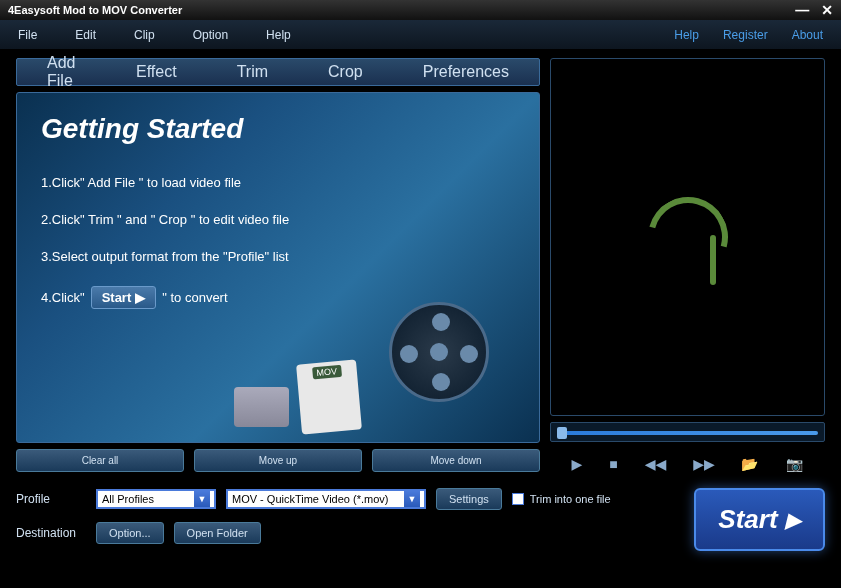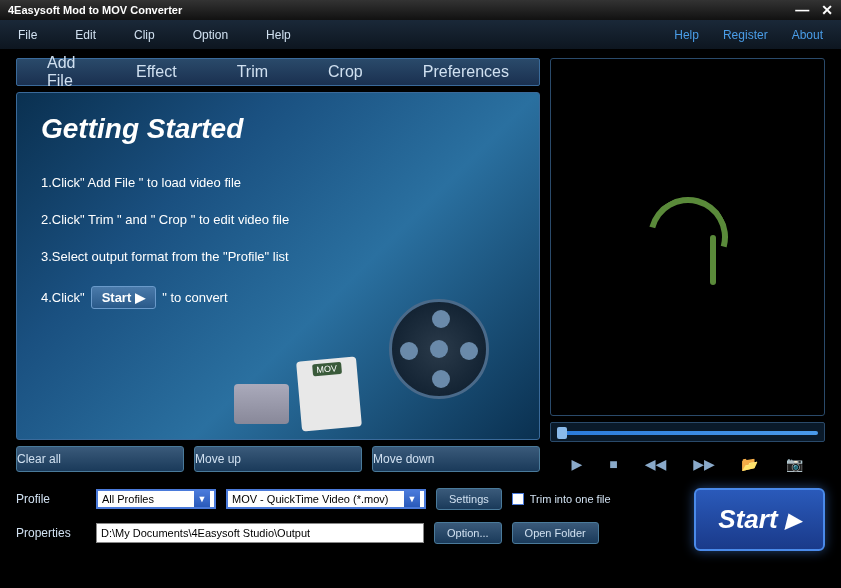--- a/index.html
+++ b/index.html
@@ -28,21 +28,21 @@
     .step { color: #fff; font-size: 13px; margin-bottom: 22px; display: flex; align-items: center; gap: 6px; }
     .start-inline { background: linear-gradient(#4a7aaa, #2a5a8a); border: 1px solid #6a9aca; padding: 3px 10px; border-radius: 3px; color: #fff; font-weight: bold; font-size: 13px; display: inline-flex; align-items: center; gap: 4px; }
     .mov-icon { position: absolute; right: 180px; bottom: 10px; width: 60px; height: 70px; background: #e8e8e8; border-radius: 4px; transform: rotate(-5deg); }
     .mov-label { position: absolute; top: 4px; left: 50%; transform: translateX(-50%); background: #3a5a3a; color: #fff; font-size: 9px; padding: 1px 4px; border-radius: 2px; }
     .film-reel { position: absolute; right: 30px; bottom: 20px; width: 120px; height: 120px; }
     .reel-circle { width: 100px; height: 100px; border-radius: 50%; background: radial-gradient(#2a3a4a, #0a1a2a); border: 3px solid #4a6a8a; position: relative; }
     .reel-hole { position: absolute; width: 18px; height: 18px; background: #6a8aaa; border-radius: 50%; }
     .camera-icon { position: absolute; right: 250px; bottom: 15px; width: 55px; height: 40px; background: linear-gradient(#aab, #889); border-radius: 4px; }
     
     .list-buttons { display: flex; gap: 10px; margin-top: 6px; }
-    .list-btn { flex: 1; background: linear-gradient(#3a5a7a, #1a3a5a); border: 1px solid #4a7a9a; border-radius: 3px; color: #d0e0f0; font-size: 12px; padding: 5px 0; cursor: pointer; }
+    .list-btn { flex: 1; background: linear-gradient(#3a5a7a, #1a3a5a); border: 1px solid #4a7a9a; border-radius: 3px; color: #d0e0f0; font-size: 10px; padding: 5px 0; cursor: pointer; text-align: center; }
     
     .right-panel { width: 275px; display: flex; flex-direction: column; }
     .preview-area { flex: 1; background: #000; border: 1px solid #2a4a6a; border-radius: 3px; display: flex; align-items: center; justify-content: center; }
     .logo-circle { width: 100px; height: 100px; position: relative; }
     .logo-shape { width: 80px; height: 80px; border: 6px solid #5a8a3a; border-radius: 50%; border-bottom-color: transparent; border-left-color: transparent; transform: rotate(-30deg); position: absolute; top: 10px; left: 10px; }
     .logo-tail { position: absolute; width: 6px; height: 50px; background: #5a8a3a; right: 22px; top: 48px; border-radius: 3px; }
     
     .timeline { background: #0a1a2a; height: 20px; margin-top: 6px; border: 1px solid #2a4a6a; border-radius: 2px; position: relative; }
     .timeline-bar { position: absolute; left: 6px; right: 6px; top: 8px; height: 4px; background: linear-gradient(90deg, #2a7ada, #4a9aea); border-radius: 2px; }
     .timeline-handle { position: absolute; left: 6px; top: 4px; width: 10px; height: 12px; background: #8abaea; border-radius: 2px; }
@@ -170,22 +170,21 @@
         <span>MOV - QuickTime Video (*.mov)</span>
         <span class="select-arrow">▼</span>
       </div>
       <div class="action-btn">Settings</div>
       <div class="checkbox-wrap">
         <div class="checkbox"></div>
         <span>Trim into one file</span>
       </div>
     </div>
     <div class="form-row">
-      <span class="form-label">Properties</span>
-      <input class="text-input" style="width: 328px; flex: 0 0 auto;" value="D:\My Documents\4Easysoft Studio\Output">
+      <span class="form-label">Destination</span>
       <div class="action-btn">Option...</div>
       <div class="action-btn">Open Folder</div>
     </div>
   </div>
   <div class="start-btn">
     <span>Start</span>
     <span class="start-arrow">▶</span>
   </div>
 </div>
 

